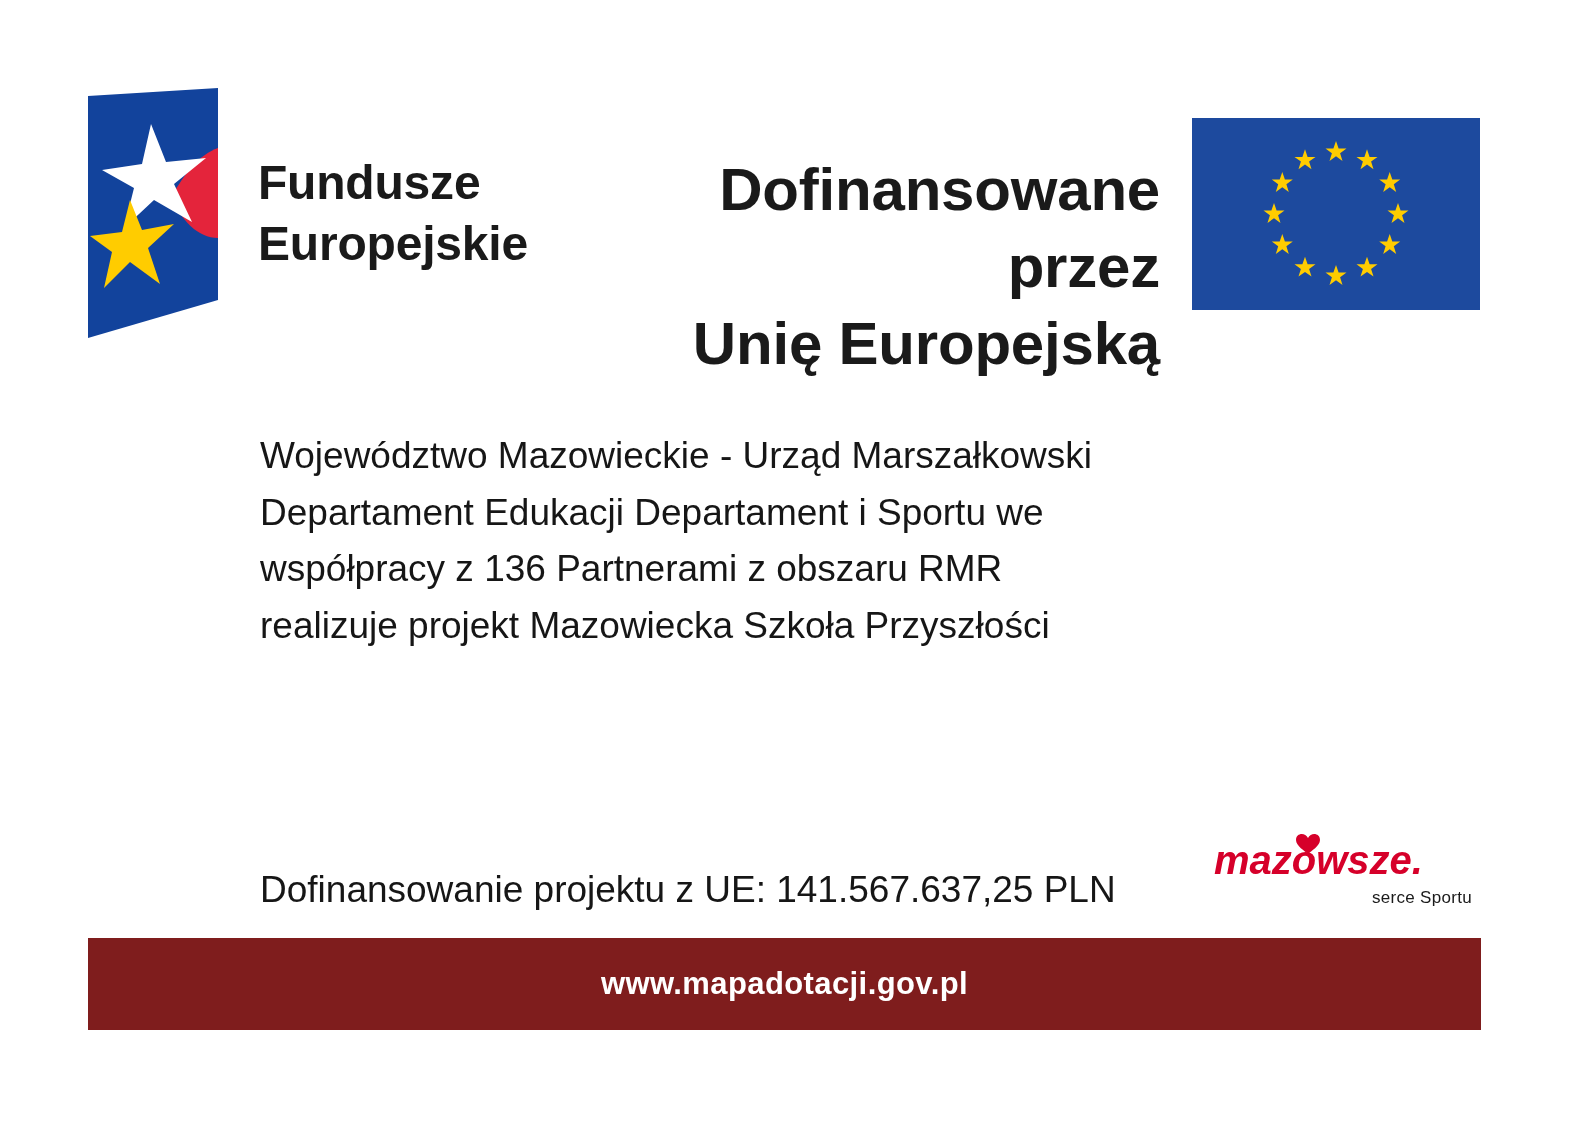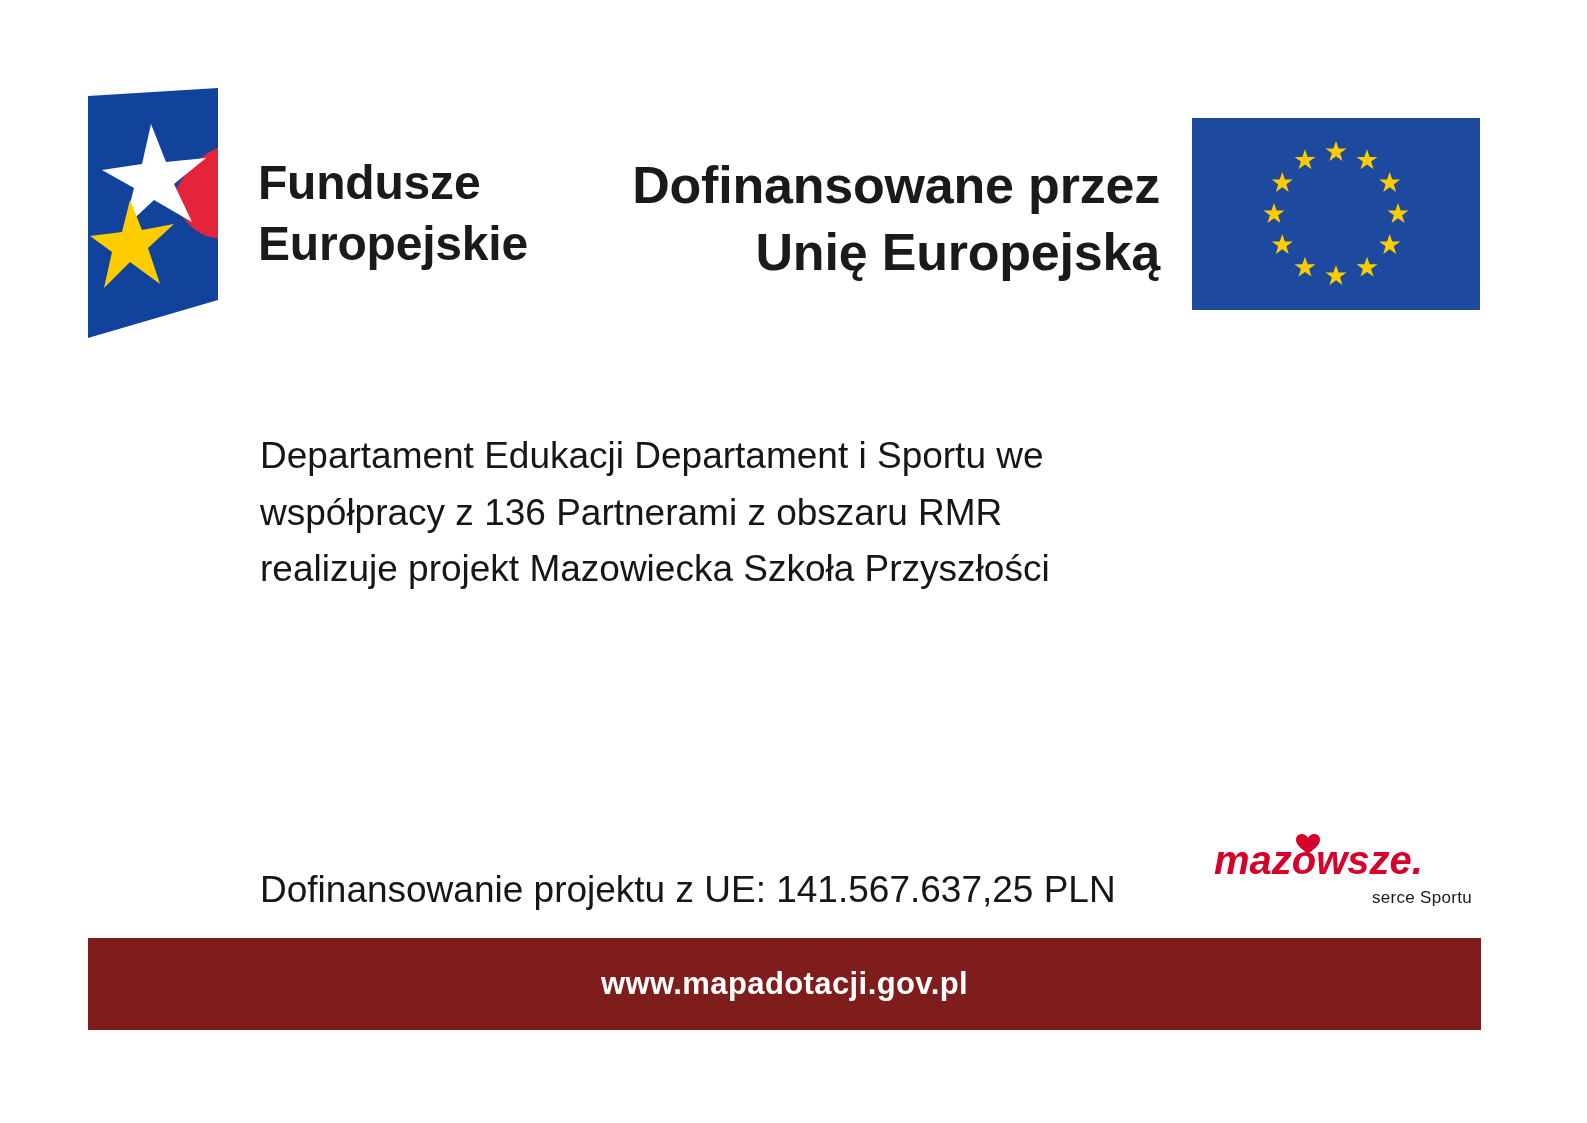--- a/index.html
+++ b/index.html
@@ -44,21 +44,21 @@
     color: #1a1a1a;
     letter-spacing: -0.2px;
   }
 
   #eu-text {
     position: absolute;
     left: 620px;
     top: 152px;
     width: 540px;
     text-align: right;
-    font-size: 52px;
+    font-size: 60px;
     font-weight: bold;
     line-height: 1.28;
     color: #1a1a1a;
     letter-spacing: -0.2px;
   }
 
   #eu-flag {
     position: absolute;
     left: 1192px;
     top: 118px;
@@ -205,20 +205,21 @@
           </g>
         <g transform="translate(113,42.3)">
             <polygon points="0,-11 2.6,-3.4 10.5,-3.4 4.1,1.3 6.5,8.9 0,4.2 -6.5,8.9 -4.1,1.3 -10.5,-3.4 -2.6,-3.4"></polygon>
           </g>
       </g>
     </svg>
   </div>
 </div>
 
 <div id="project-text">
+  <div>Województwo Mazowieckie - Urząd Marszałkowski</div>
   <div>Departament Edukacji Departament i Sportu we</div>
   <div>współpracy z 136 Partnerami z obszaru RMR</div>
   <div>realizuje projekt Mazowiecka Szkoła Przyszłości</div>
 </div>
 
 <div id="funding-line">Dofinansowanie projektu z UE: 141.567.637,25 PLN</div>
 
 <div id="mazowsze-logo">
   <div id="mazowsze-word">
     <svg width="280" height="58" viewBox="0 0 280 58" xmlns="http://www.w3.org/2000/svg">

